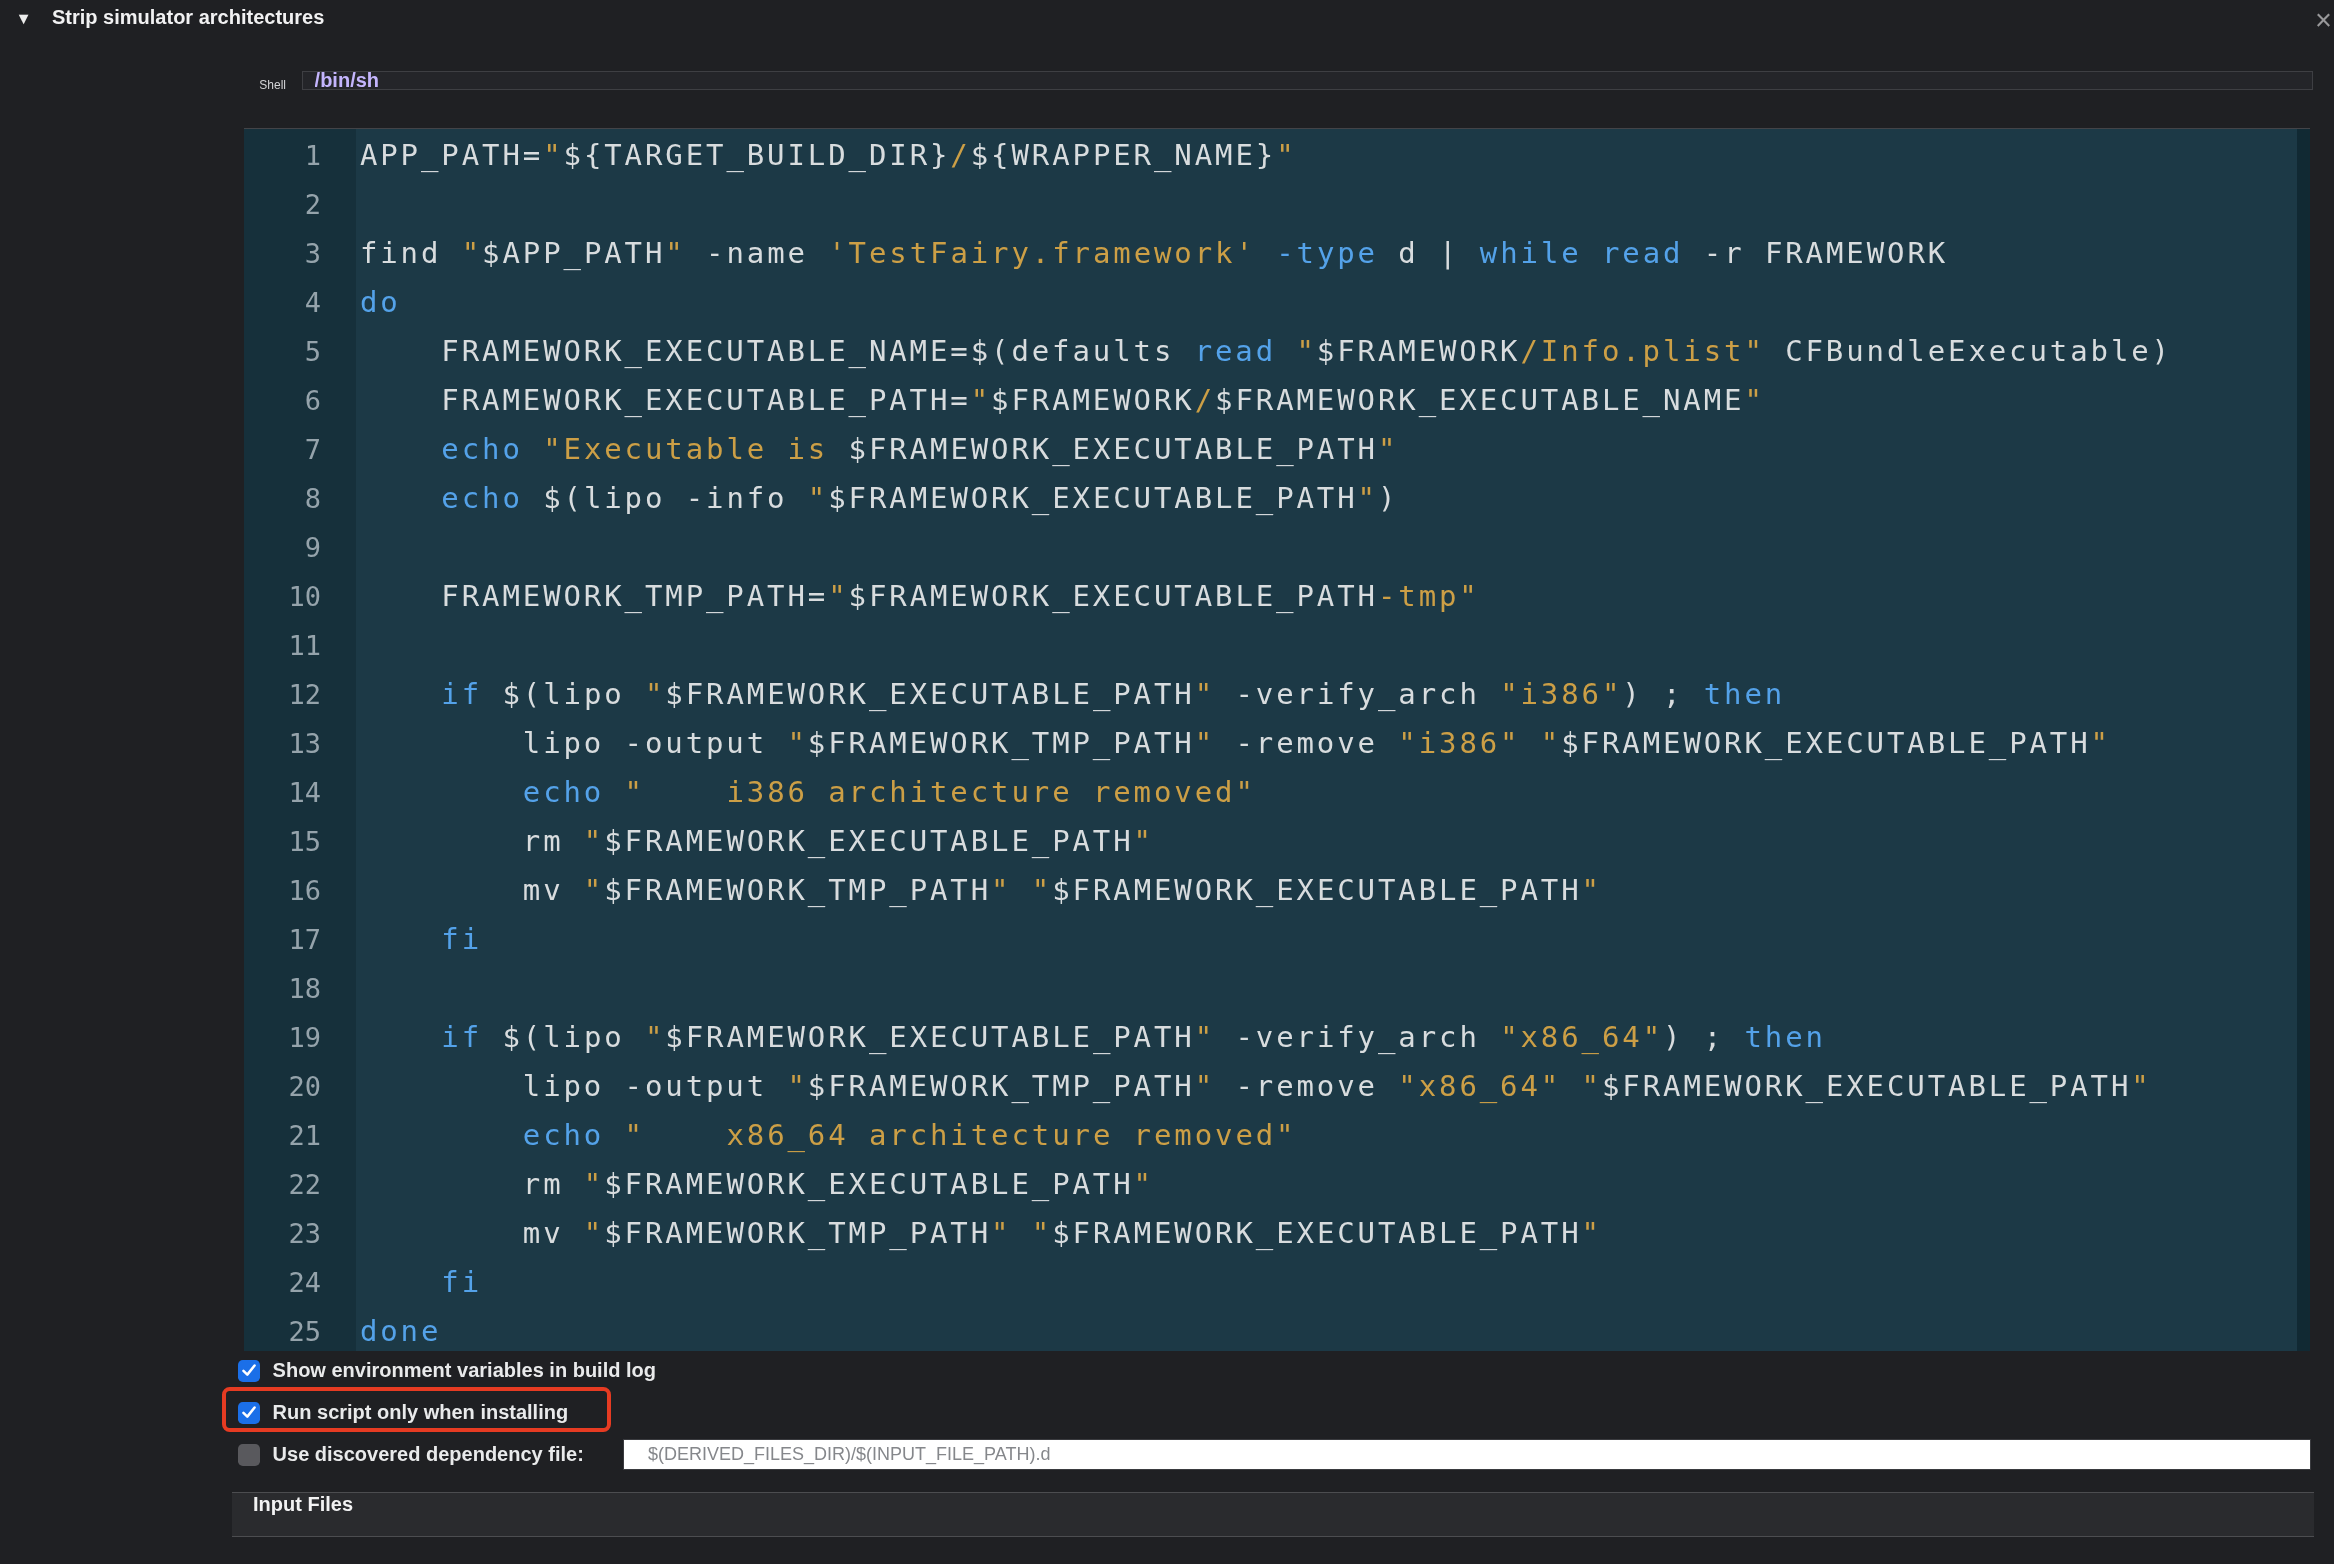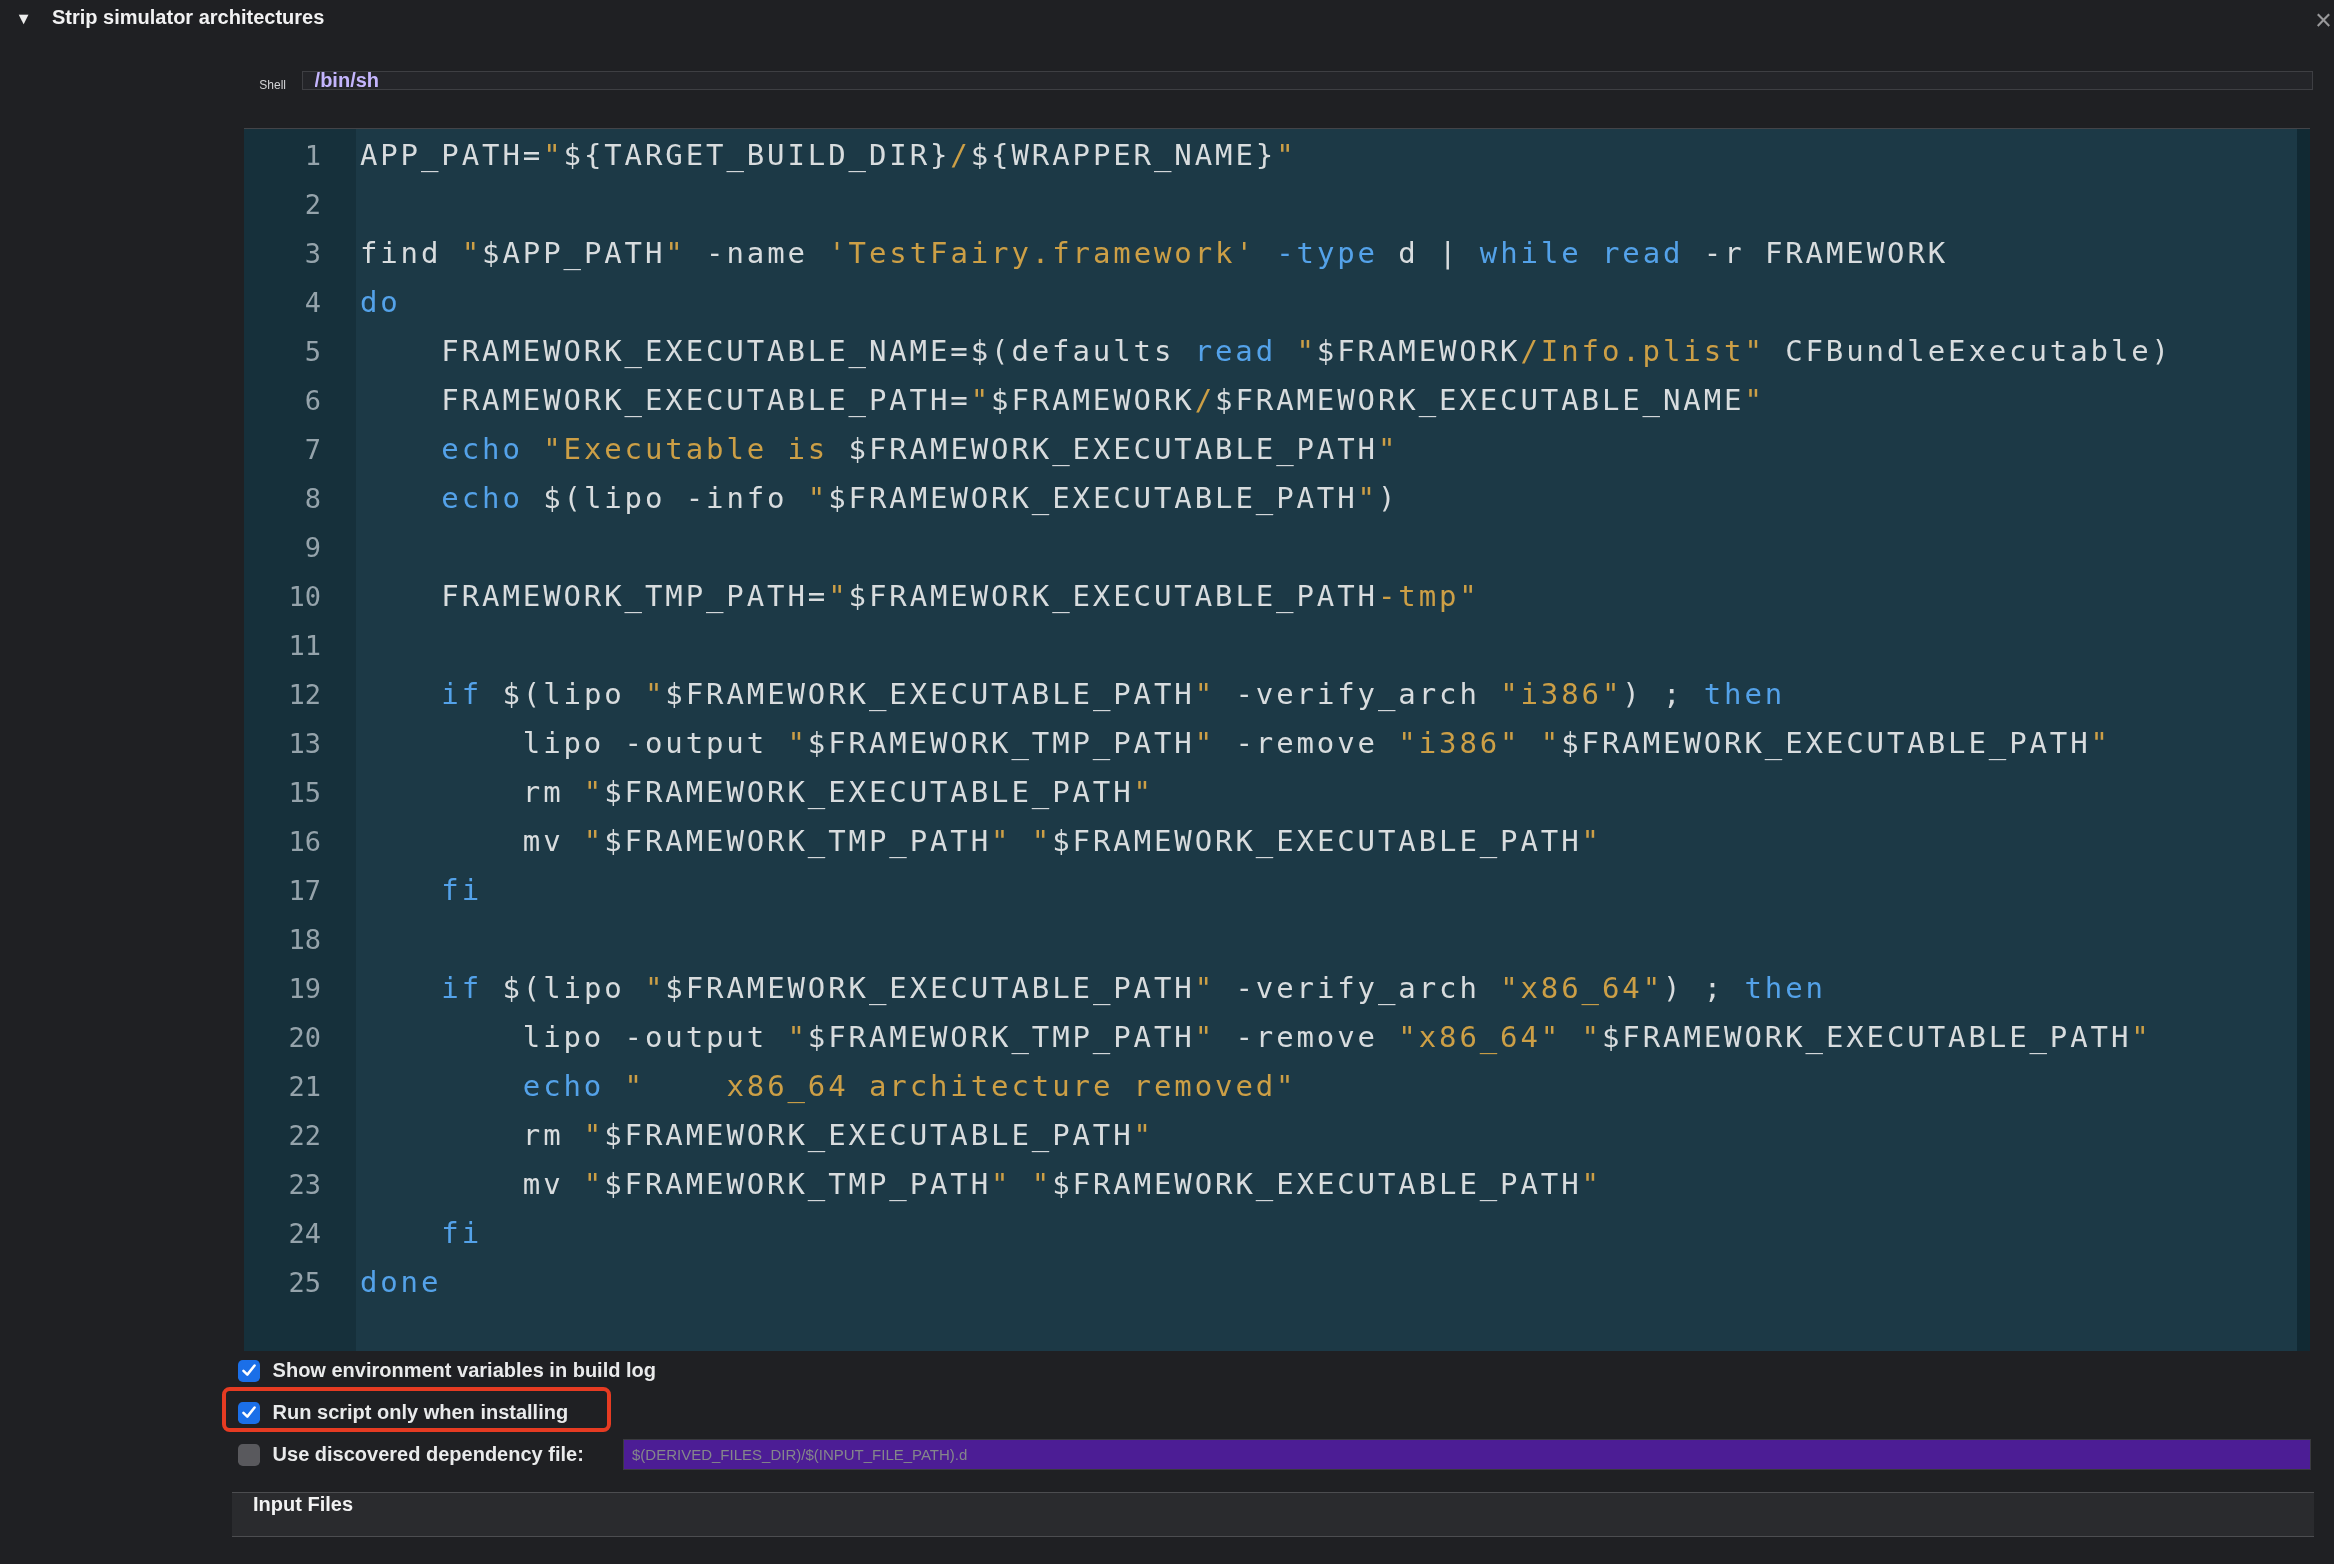--- a/index.html
+++ b/index.html
@@ -46,22 +46,22 @@
   .opt-row-1{top:1358px;} .opt-row-2{top:1400px;} .opt-row-3{top:1442px;}
   .checkbox{width:22px;height:22px;border-radius:4.8px;background:#59595D;flex:none;
             display:flex;align-items:center;justify-content:center;}
   .checkbox.checked{background:var(--check-blue);}
   .checkbox svg{display:none;}
   .checkbox.checked svg{display:block;}
   .opt-label{font-size:20px;color:var(--label);white-space:nowrap;font-weight:bold;}
   .red-box{position:absolute;left:222px;top:1387px;width:389px;height:45px;
            border:4.8px solid var(--highlight-red);border-radius:7.7px;z-index:2;}
   .dep-field{position:absolute;left:623px;top:1439px;width:1688px;height:31px;
-             background:#4c1d95;border:1px solid #3A3B3F;color:var(--placeholder);
-             font-size:15px;padding-left:8px;outline:none;
+             background:#ffffff;border:1px solid #3A3B3F;color:var(--placeholder);
+             font-size:18px;padding-left:24px;outline:none;
              font-family:"Liberation Sans",sans-serif;}
   .dep-field::placeholder{color:var(--placeholder);opacity:1;}
 
   
   .input-files-bar{position:absolute;left:232px;top:1492px;width:2082px;height:45px;
                    background:var(--bar-bg);border-top:1px solid var(--bar-border);
                    border-bottom:1px solid var(--bar-border);
                    display:flex;align-items:flex-start;padding-left:21px;}
   .input-files-title{font-size:20px;font-weight:bold;color:#F2F2F3;}
 </style>
@@ -127,20 +127,24 @@
       </div>
       <div class="code-row">
         <div class="gutter-num">12</div>
         <div class="code-text"><span class="tok-p">    </span><span class="tok-k">if</span><span class="tok-p"> $(lipo </span><span class="tok-s">"</span><span class="tok-p">$FRAMEWORK_EXECUTABLE_PATH</span><span class="tok-s">"</span><span class="tok-p"> -verify_arch </span><span class="tok-s">"i386"</span><span class="tok-p">) ; </span><span class="tok-k">then</span></div>
       </div>
       <div class="code-row">
         <div class="gutter-num">13</div>
         <div class="code-text"><span class="tok-p">        lipo -output </span><span class="tok-s">"</span><span class="tok-p">$FRAMEWORK_TMP_PATH</span><span class="tok-s">"</span><span class="tok-p"> -remove </span><span class="tok-s">"i386"</span><span class="tok-p"> </span><span class="tok-s">"</span><span class="tok-p">$FRAMEWORK_EXECUTABLE_PATH</span><span class="tok-s">"</span></div>
       </div>
       <div class="code-row">
+        <div class="gutter-num">14</div>
+        <div class="code-text"><span class="tok-p">        </span><span class="tok-k">echo</span><span class="tok-p"> </span><span class="tok-s">"    i386 architecture removed"</span></div>
+      </div>
+      <div class="code-row">
         <div class="gutter-num">15</div>
         <div class="code-text"><span class="tok-p">        rm </span><span class="tok-s">"</span><span class="tok-p">$FRAMEWORK_EXECUTABLE_PATH</span><span class="tok-s">"</span></div>
       </div>
       <div class="code-row">
         <div class="gutter-num">16</div>
         <div class="code-text"><span class="tok-p">        mv </span><span class="tok-s">"</span><span class="tok-p">$FRAMEWORK_TMP_PATH</span><span class="tok-s">"</span><span class="tok-p"> </span><span class="tok-s">"</span><span class="tok-p">$FRAMEWORK_EXECUTABLE_PATH</span><span class="tok-s">"</span></div>
       </div>
       <div class="code-row">
         <div class="gutter-num">17</div>
         <div class="code-text"><span class="tok-p">    </span><span class="tok-k">fi</span></div>

